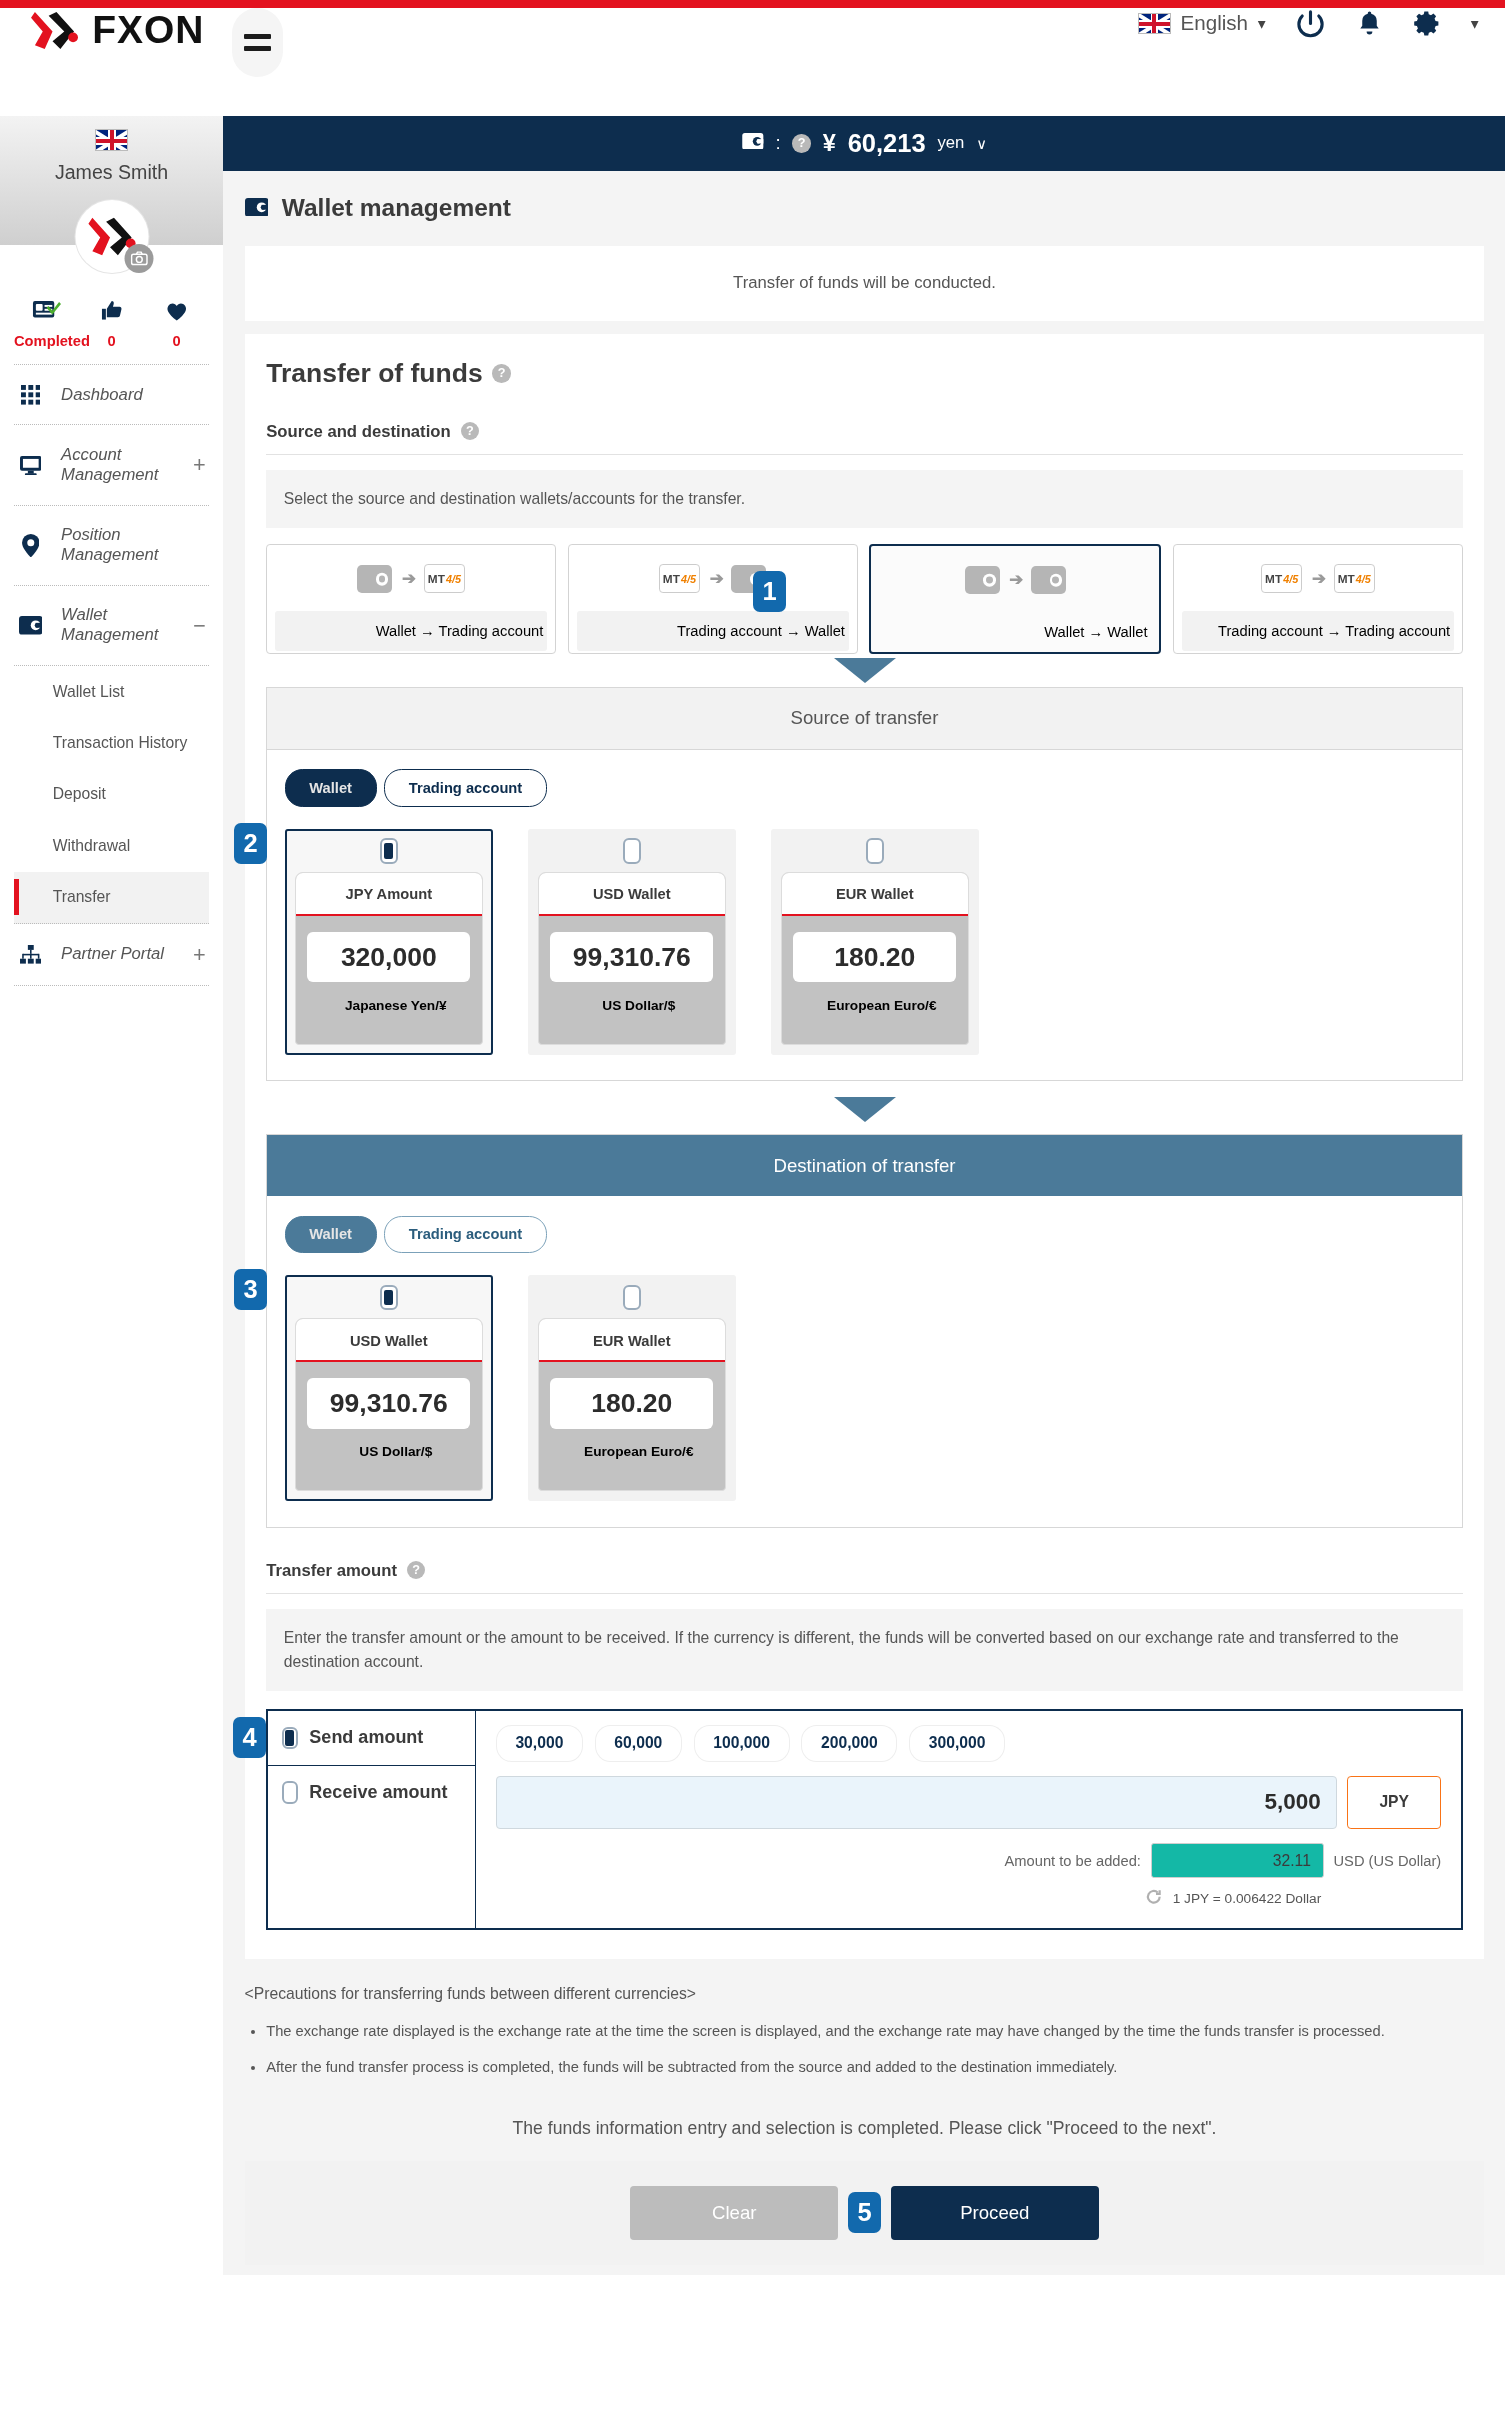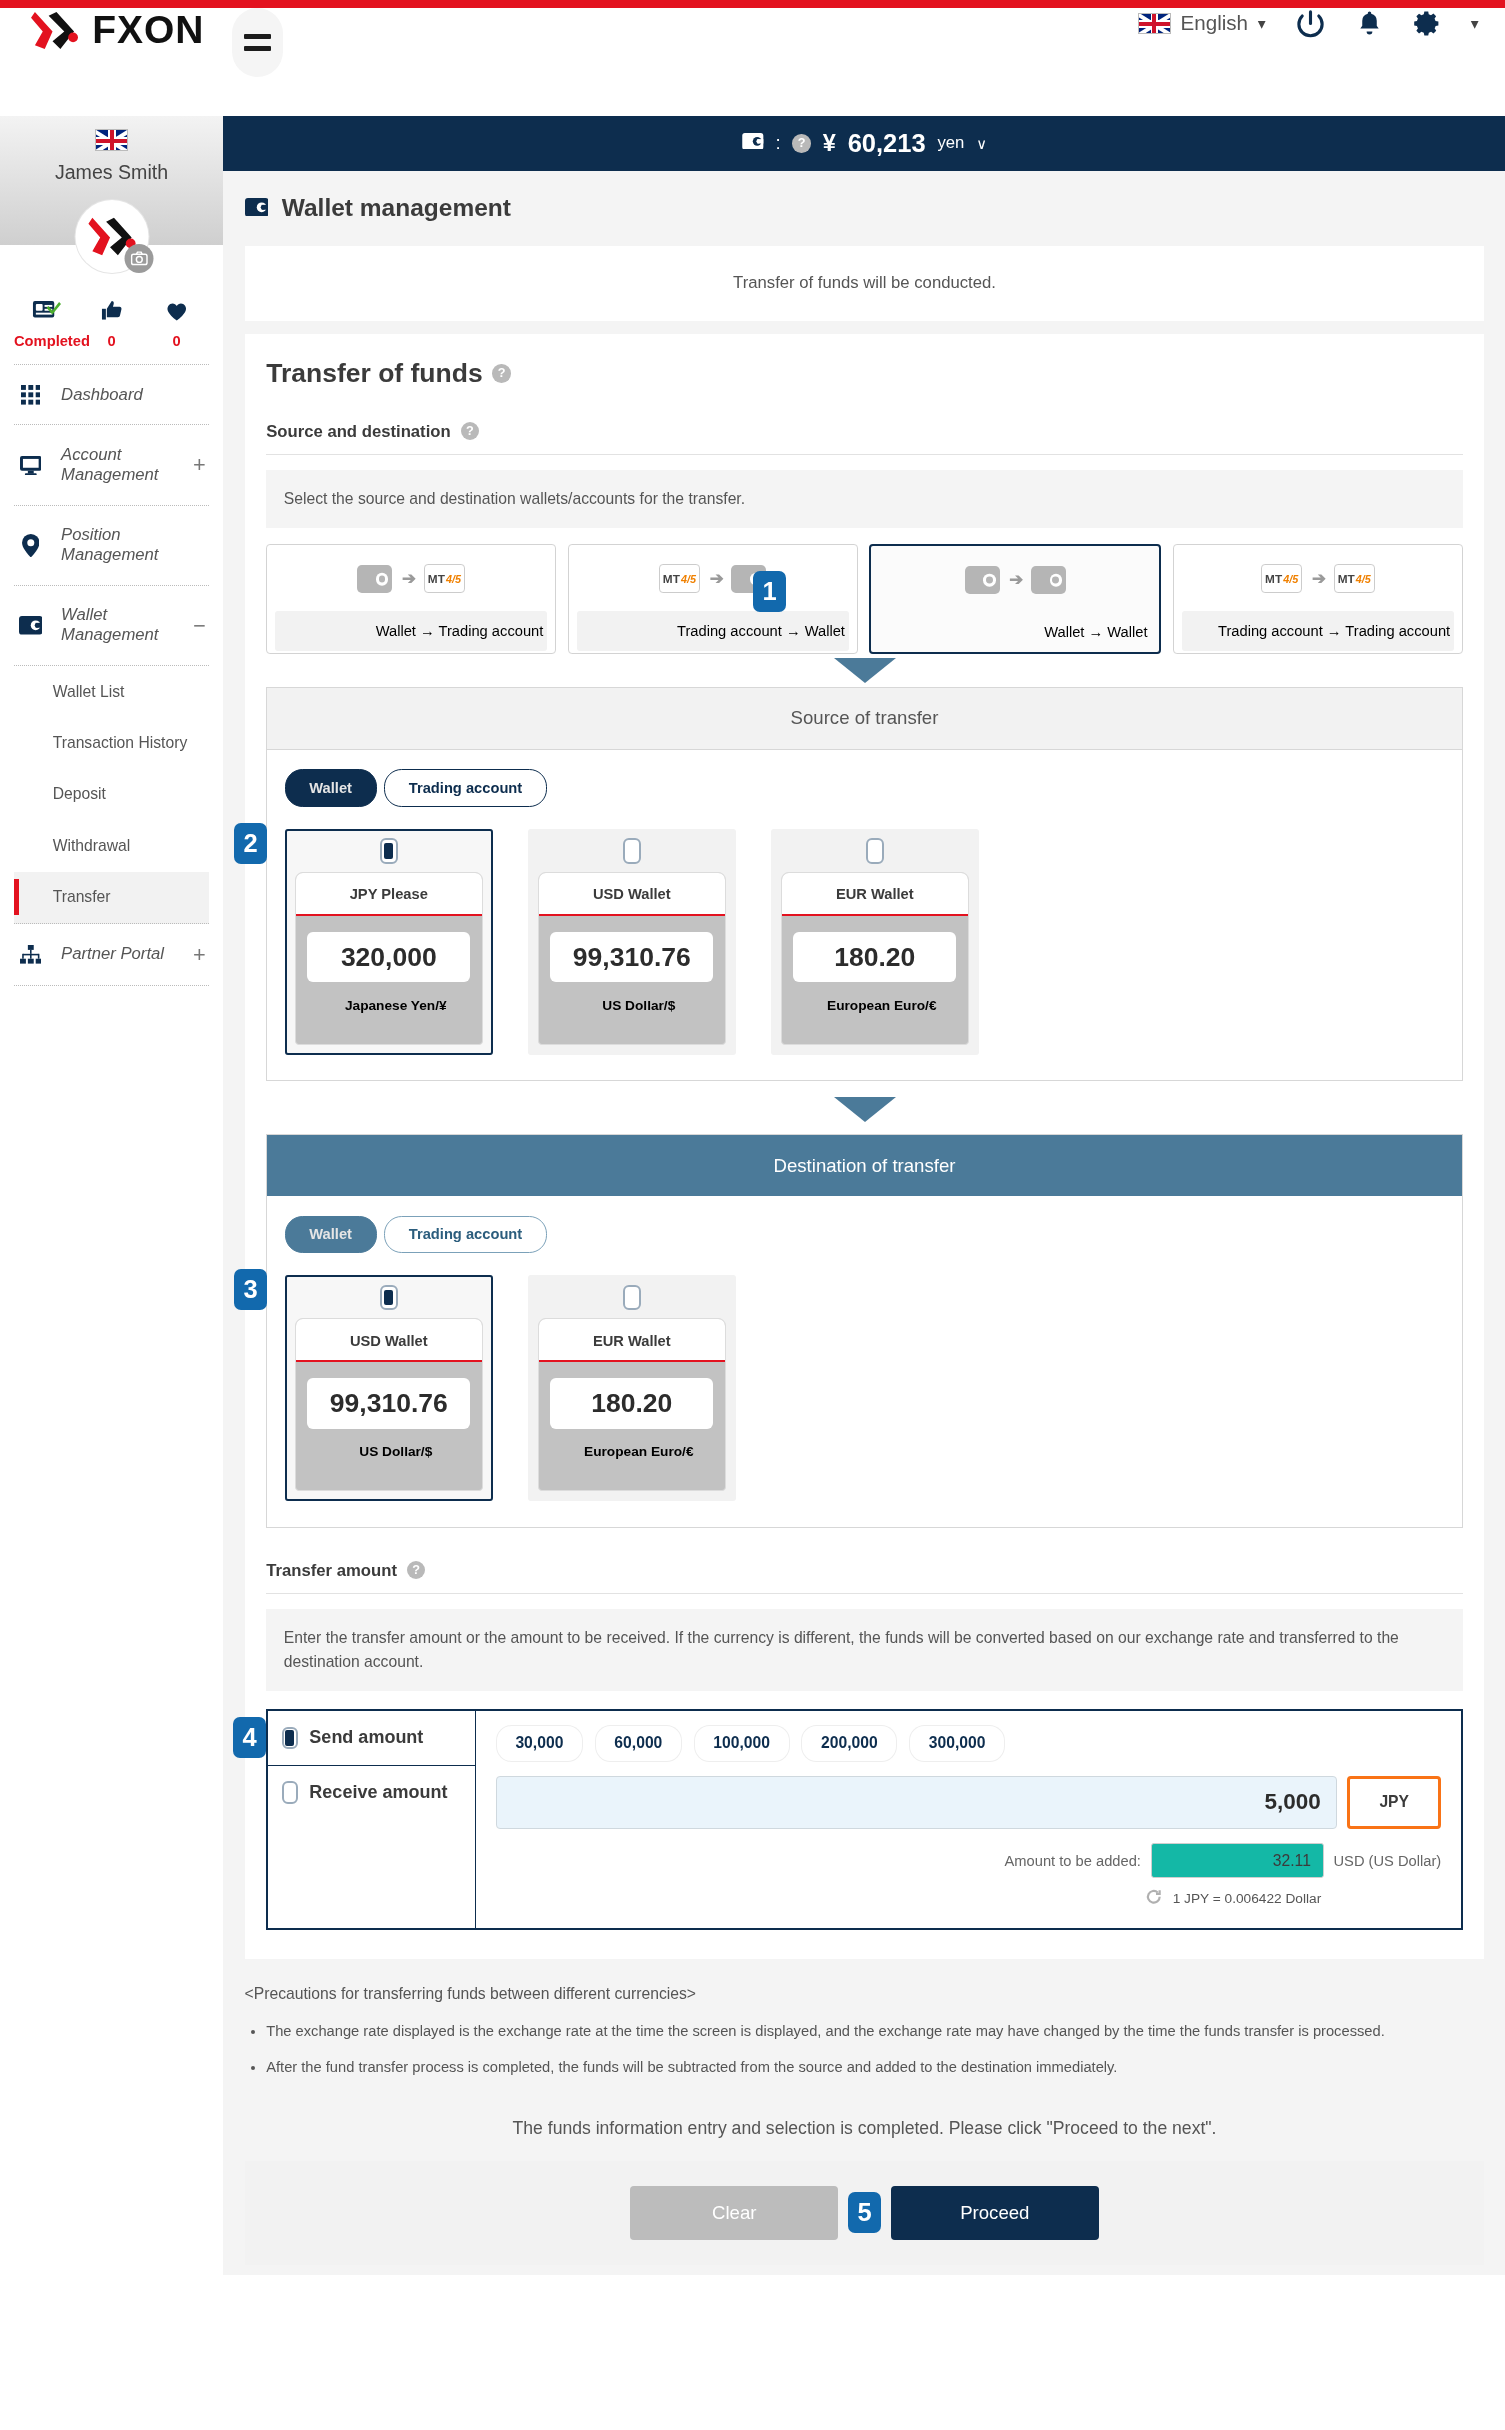--- a/index.html
+++ b/index.html
@@ -254,21 +254,21 @@
     background: #fff; border-radius: 15.7px; padding: 9.8px 19.6px; font-size: 15.7px;
     font-weight: 700; color: #0d2d4e; cursor: pointer; box-shadow: 0 0 0 1px #eee inset;
   }
   .input-row { display: flex; gap: 9.8px; margin-top: 13.7px; align-items: stretch; }
   .amt-input {
     flex: 1; background: #eaf4fb; border: 1px solid #cfd8de; border-radius: 3.9px;
     text-align: right; padding: 12.7px 15.7px; font-size: 22.5px; font-weight: 700; color: #2c2c2c;
     font-family: "Liberation Sans", sans-serif;
   }
   .cur-btn {
-    width: 94px; border: 3px solid #f97316; border-radius: 3.9px; background: #fff;
+    width: 94px; border: 1px solid #f97316; border-radius: 3.9px; background: #fff;
     display: flex; align-items: center; justify-content: center; font-size: 15.7px; font-weight: 700; color: #3b3b3b;
     cursor: pointer;
   }
   .added-row { display: flex; align-items: center; justify-content: flex-end; gap: 9.8px; margin-top: 13.7px; font-size: 14.7px; color: #666; }
   .added-input {
     width: 173px; border: 1px solid #cfcfcf; border-radius: 2.9px; background: #14b8a6;
     text-align: right; padding: 7.8px 11.8px; font-size: 15.7px; color: #3b3b3b;
     font-family: "Liberation Sans", sans-serif;
   }
   .rate-row { display: flex; align-items: center; justify-content: flex-end; gap: 9.8px; margin-top: 9.8px; font-size: 13.7px; color: #555; padding-right: 120px; }
@@ -601,21 +601,21 @@
             <div class="pill on">Wallet</div>
             <div class="pill off">Trading account</div>
           </div>
 
           <div class="wcards">
             <div class="wcard-outer selected">
               <div class="radio checked">
                   <i class="dot"></i>
                 </div>
               <div class="wcard">
-                <div class="wtitle">JPY Please</div>
+                <div class="wtitle">JPY Amount</div>
                 <div class="wamt-wrap">
                   <div class="wamt">320,000</div>
                 </div>
                 <div class="wcur">Japanese Yen/¥</div>
                 <div class="wfill"></div>
               </div>
             </div>
             <div class="wcard-outer plain">
               <div class="radio"></div>
               <div class="wcard">

